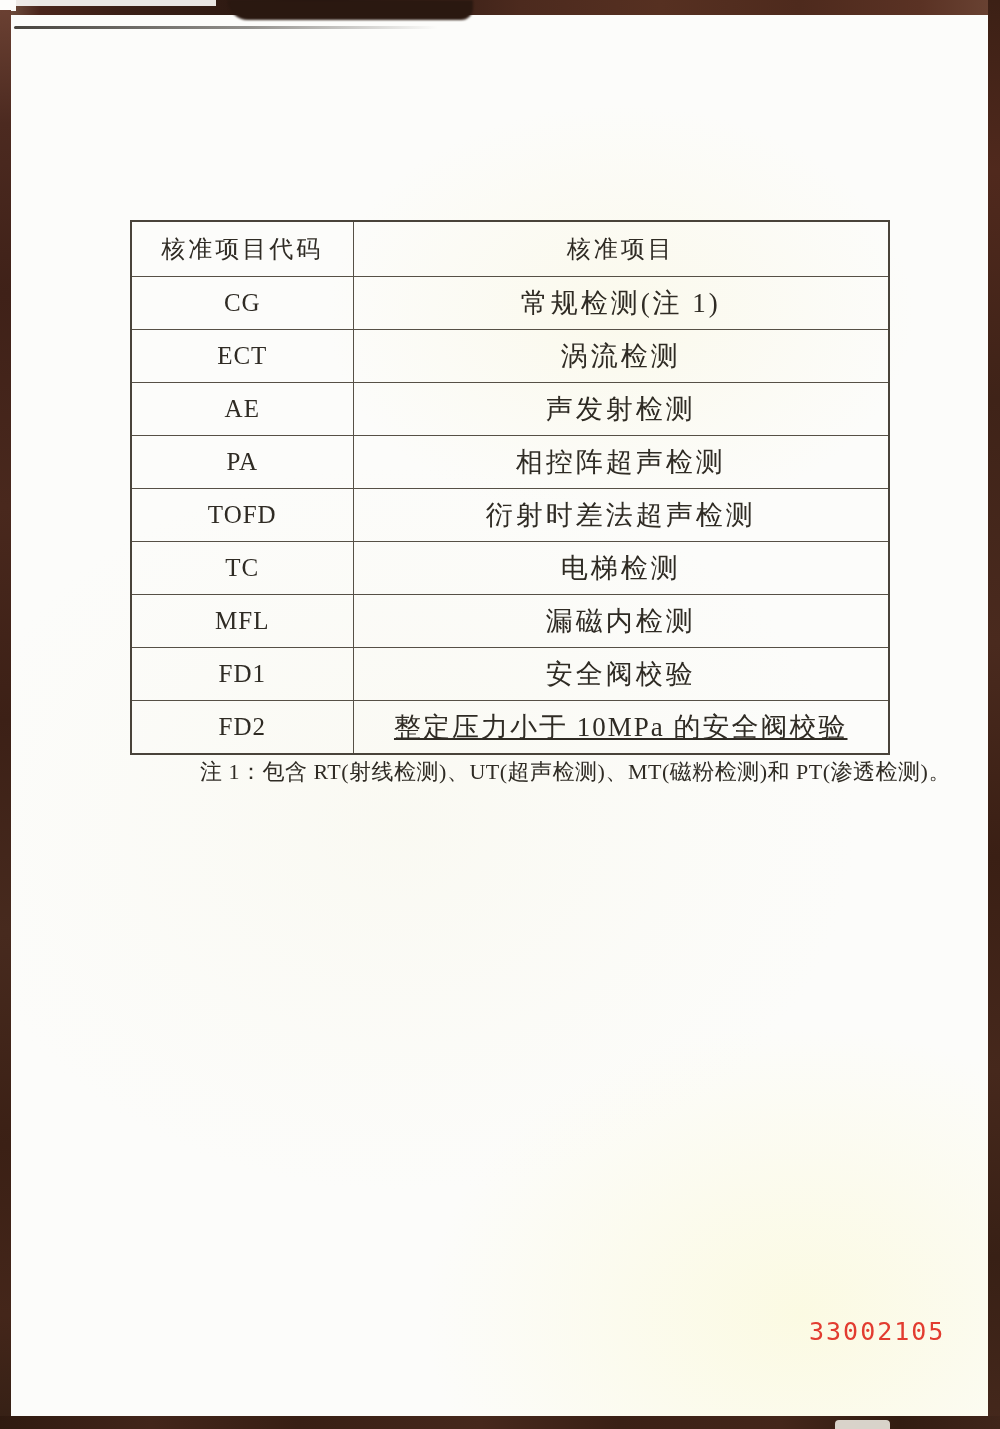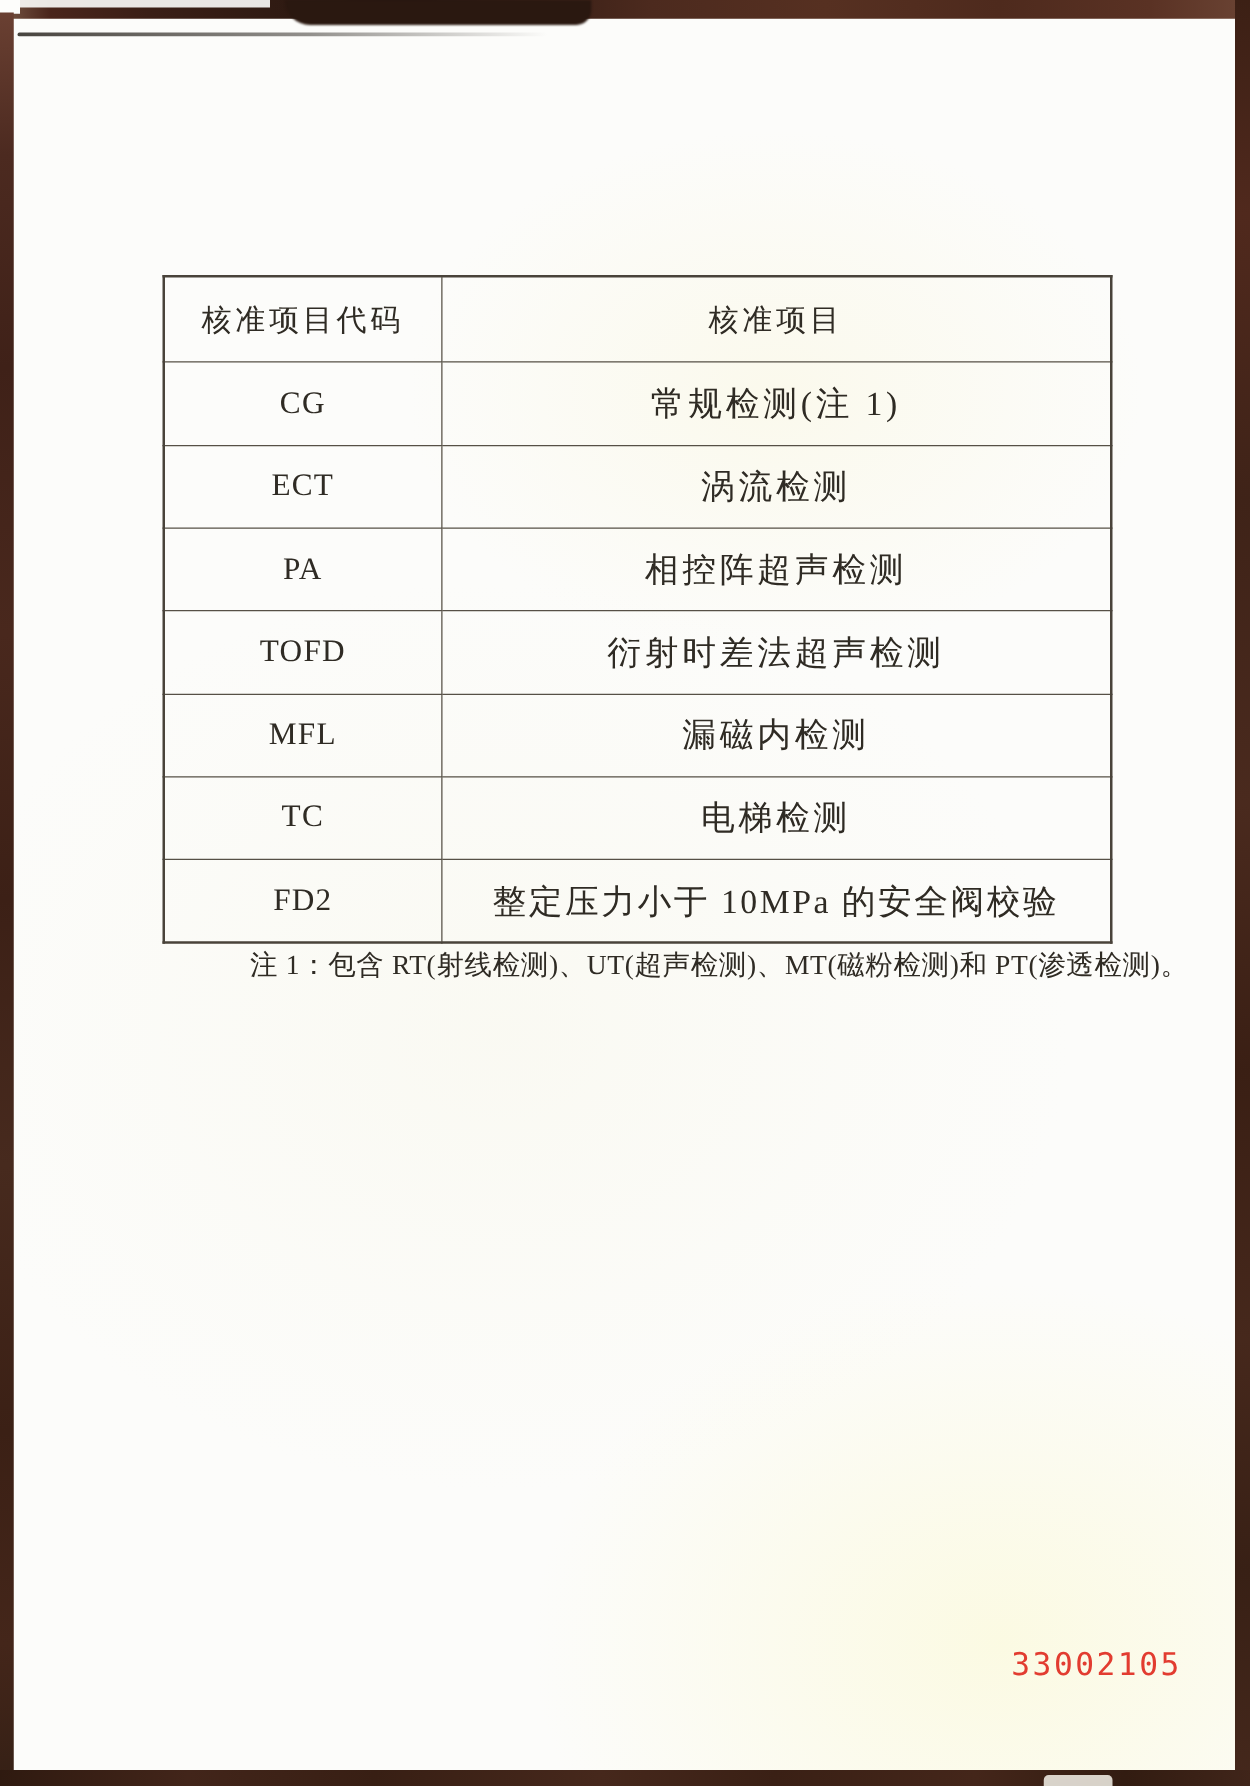--- a/index.html
+++ b/index.html
@@ -46,21 +46,21 @@
     border:1.6px solid #565046;
     text-align:center; vertical-align:middle;
     font-weight:normal; padding:0;
   }
   col.c-code { width:222px; }
   tr.hdr   { height:55px; }
   tr.data  { height:53px; }
   th.hcell { font-size:24px; letter-spacing:3px; }
   td.code  { font-size:25px; letter-spacing:1px; }
   td.item  { font-size:27px; letter-spacing:3px; }
-  td.item.long { letter-spacing:2px; }
+  td.item.long { letter-spacing:2px;text-decoration:underline; }
 
   
   .footnote {
     position:absolute; left:200px; top:757px;
     font-size:22px; letter-spacing:.5px; color:#2f2b24;
     white-space:nowrap;
   }
 
   
   .stamp {
@@ -97,34 +97,42 @@
     </tr>
     <tr class="data">
       <td class="code">CG</td>
       <td class="item">常规检测(注 1)</td>
     </tr>
     <tr class="data">
       <td class="code">ECT</td>
       <td class="item">涡流检测</td>
     </tr>
     <tr class="data">
+      <td class="code">AE</td>
+      <td class="item">声发射检测</td>
+    </tr>
+    <tr class="data">
       <td class="code">PA</td>
       <td class="item">相控阵超声检测</td>
     </tr>
     <tr class="data">
       <td class="code">TOFD</td>
       <td class="item">衍射时差法超声检测</td>
     </tr>
     <tr class="data">
+      <td class="code">TC</td>
+      <td class="item">电梯检测</td>
+    </tr>
+    <tr class="data">
       <td class="code">MFL</td>
       <td class="item">漏磁内检测</td>
     </tr>
     <tr class="data">
-      <td class="code">TC</td>
-      <td class="item">电梯检测</td>
+      <td class="code">FD1</td>
+      <td class="item">安全阀校验</td>
     </tr>
     <tr class="data">
       <td class="code">FD2</td>
       <td class="item long">整定压力小于 10MPa 的安全阀校验</td>
     </tr>
   </tbody>
     </table>
 
   <div class="footnote">注 1：包含 RT(射线检测)、UT(超声检测)、MT(磁粉检测)和 PT(渗透检测)。</div>
 

